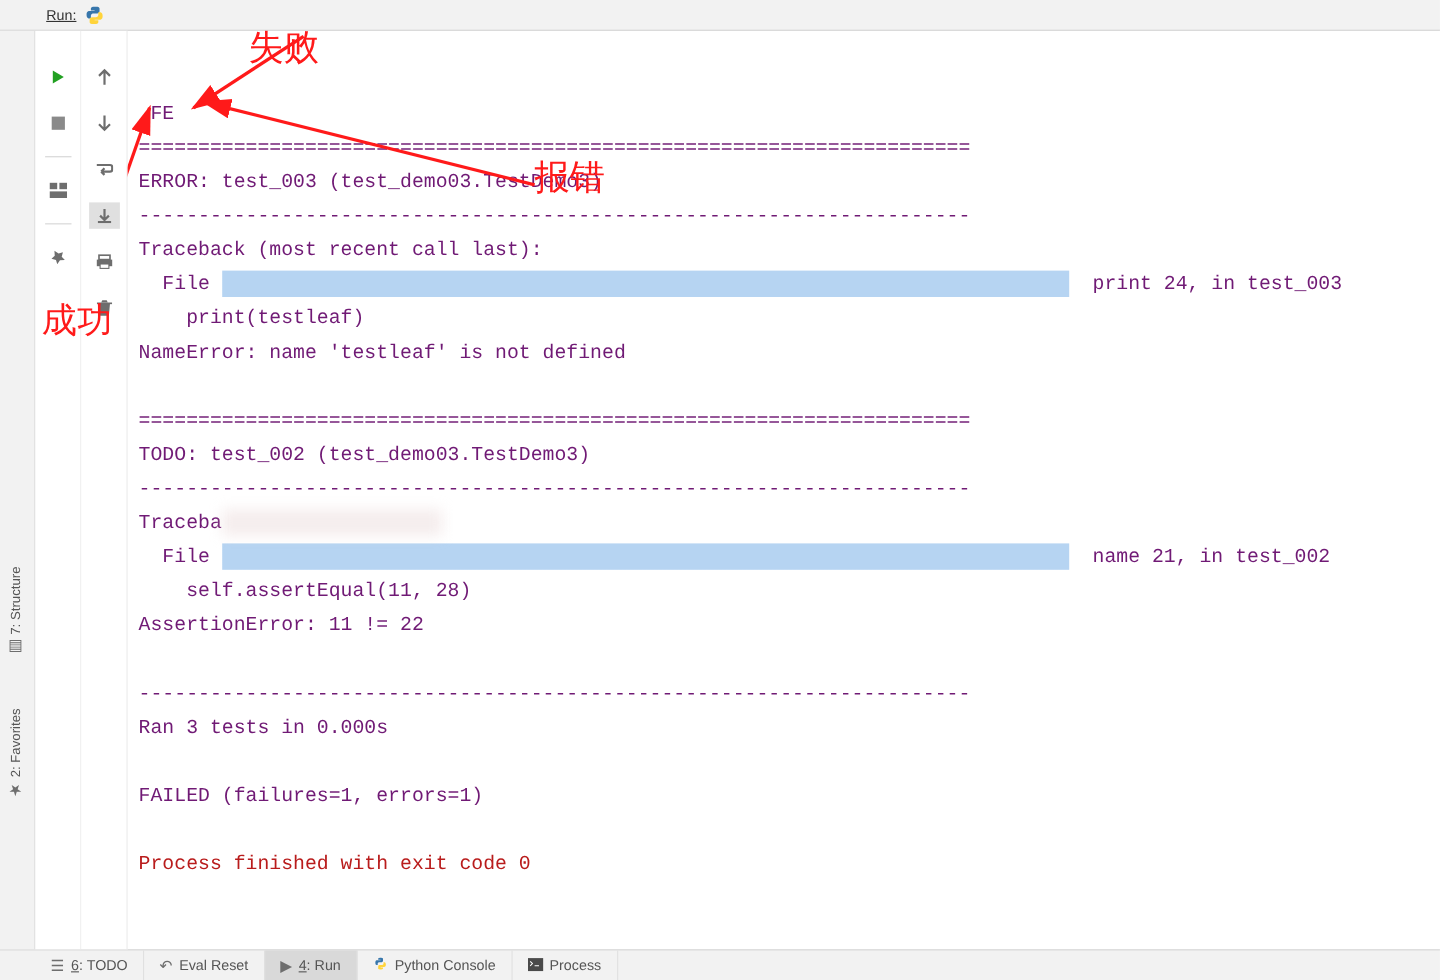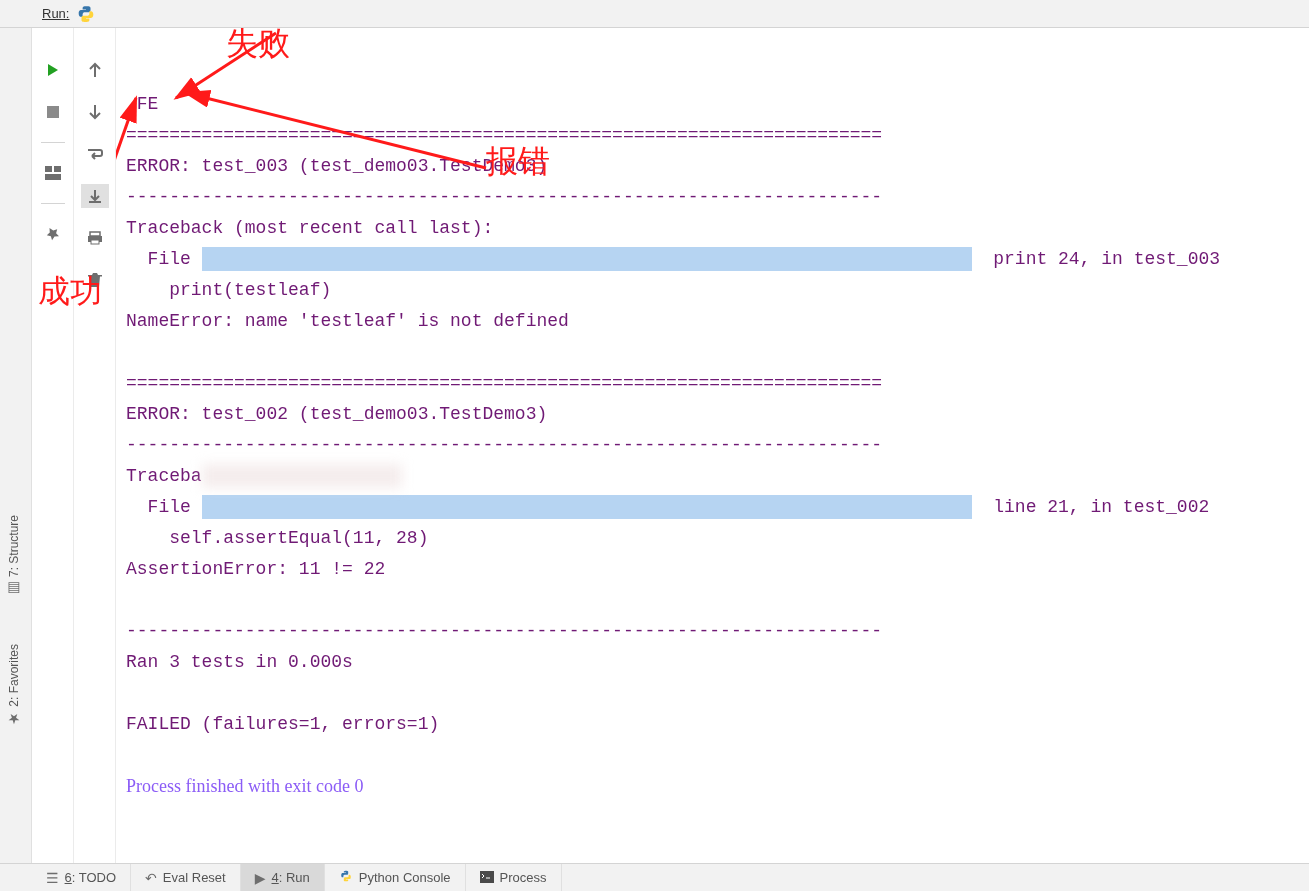--- a/index.html
+++ b/index.html
@@ -84,21 +84,21 @@
     flex: 1;
     position: relative;
     font-family: "Consolas","Menlo","Courier New",monospace;
     font-size: 18px;
     padding: 30px 10px 10px 10px;
     line-height: 31px;
     white-space: pre;
     overflow: hidden;
   }
   .c-red { color: #701a75; }
-  .c-dark { color: #8b5cf6; font-family: Liberation Serif, serif; }
+  .c-dark { color: #b91c1c; }
   .hl-blue {
     background: linear-gradient(0deg,#b6d4f2 0%,#b6d4f2 100%);
     display: inline-block;
     width: 770px;
     height: 24px;
     vertical-align: middle;
   }
   .blur-box {
     filter: blur(6px);
     background: rgba(230,210,210,0.4);
@@ -231,24 +231,24 @@
 <span class="c-red">.FE</span>
 <span class="c-red">======================================================================</span>
 <span class="c-red">ERROR: test_003 (test_demo03.TestDemo3)</span>
 <span class="c-red">----------------------------------------------------------------------</span>
 <span class="c-red">Traceback (most recent call last):</span>
 <span class="c-red">  File </span><span class="hl-blue"></span><span class="c-red">  print 24, in test_003</span>
 <span class="c-red">    print(testleaf)</span>
 <span class="c-red">NameError: name 'testleaf' is not defined</span>
 
 <span class="c-red">======================================================================</span>
-<span class="c-red">ERROR: test_002 (test_demo03.TestDemo3)</span>
+<span class="c-red">TODO: test_002 (test_demo03.TestDemo3)</span>
 <span class="c-red">----------------------------------------------------------------------</span>
 <span class="c-red">Traceba</span><span class="blur-box"></span>
-<span class="c-red">  File </span><span class="hl-blue"></span><span class="c-red">  line 21, in test_002</span>
+<span class="c-red">  File </span><span class="hl-blue"></span><span class="c-red">  name 21, in test_002</span>
 <span class="c-red">    self.assertEqual(11, 28)</span>
 <span class="c-red">AssertionError: 11 != 22</span>
 
 <span class="c-red">----------------------------------------------------------------------</span>
 <span class="c-red">Ran 3 tests in 0.000s</span>
 
 <span class="c-red">FAILED (failures=1, errors=1)</span>
 
 <span class="c-dark">Process finished with exit code 0</span>
 

